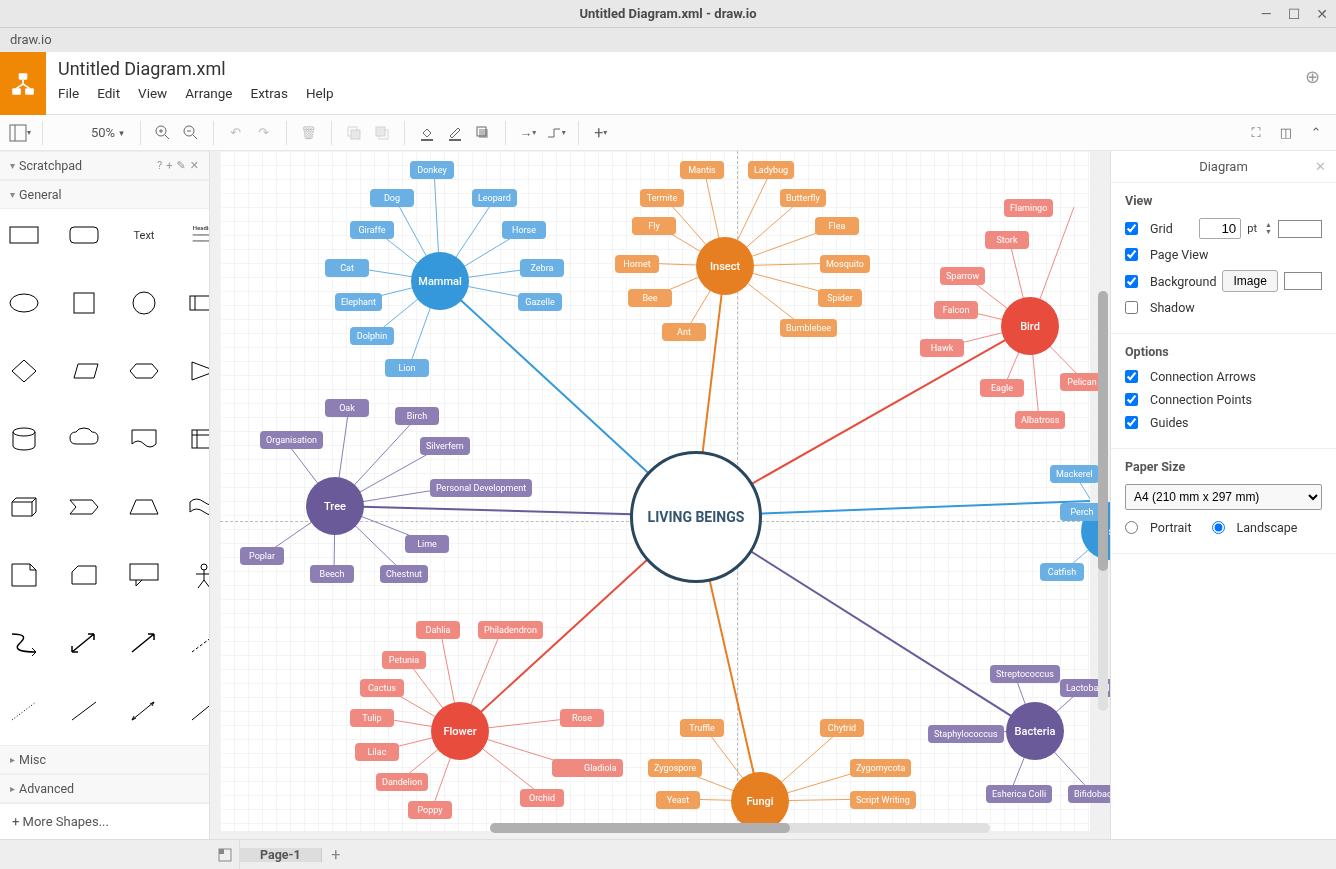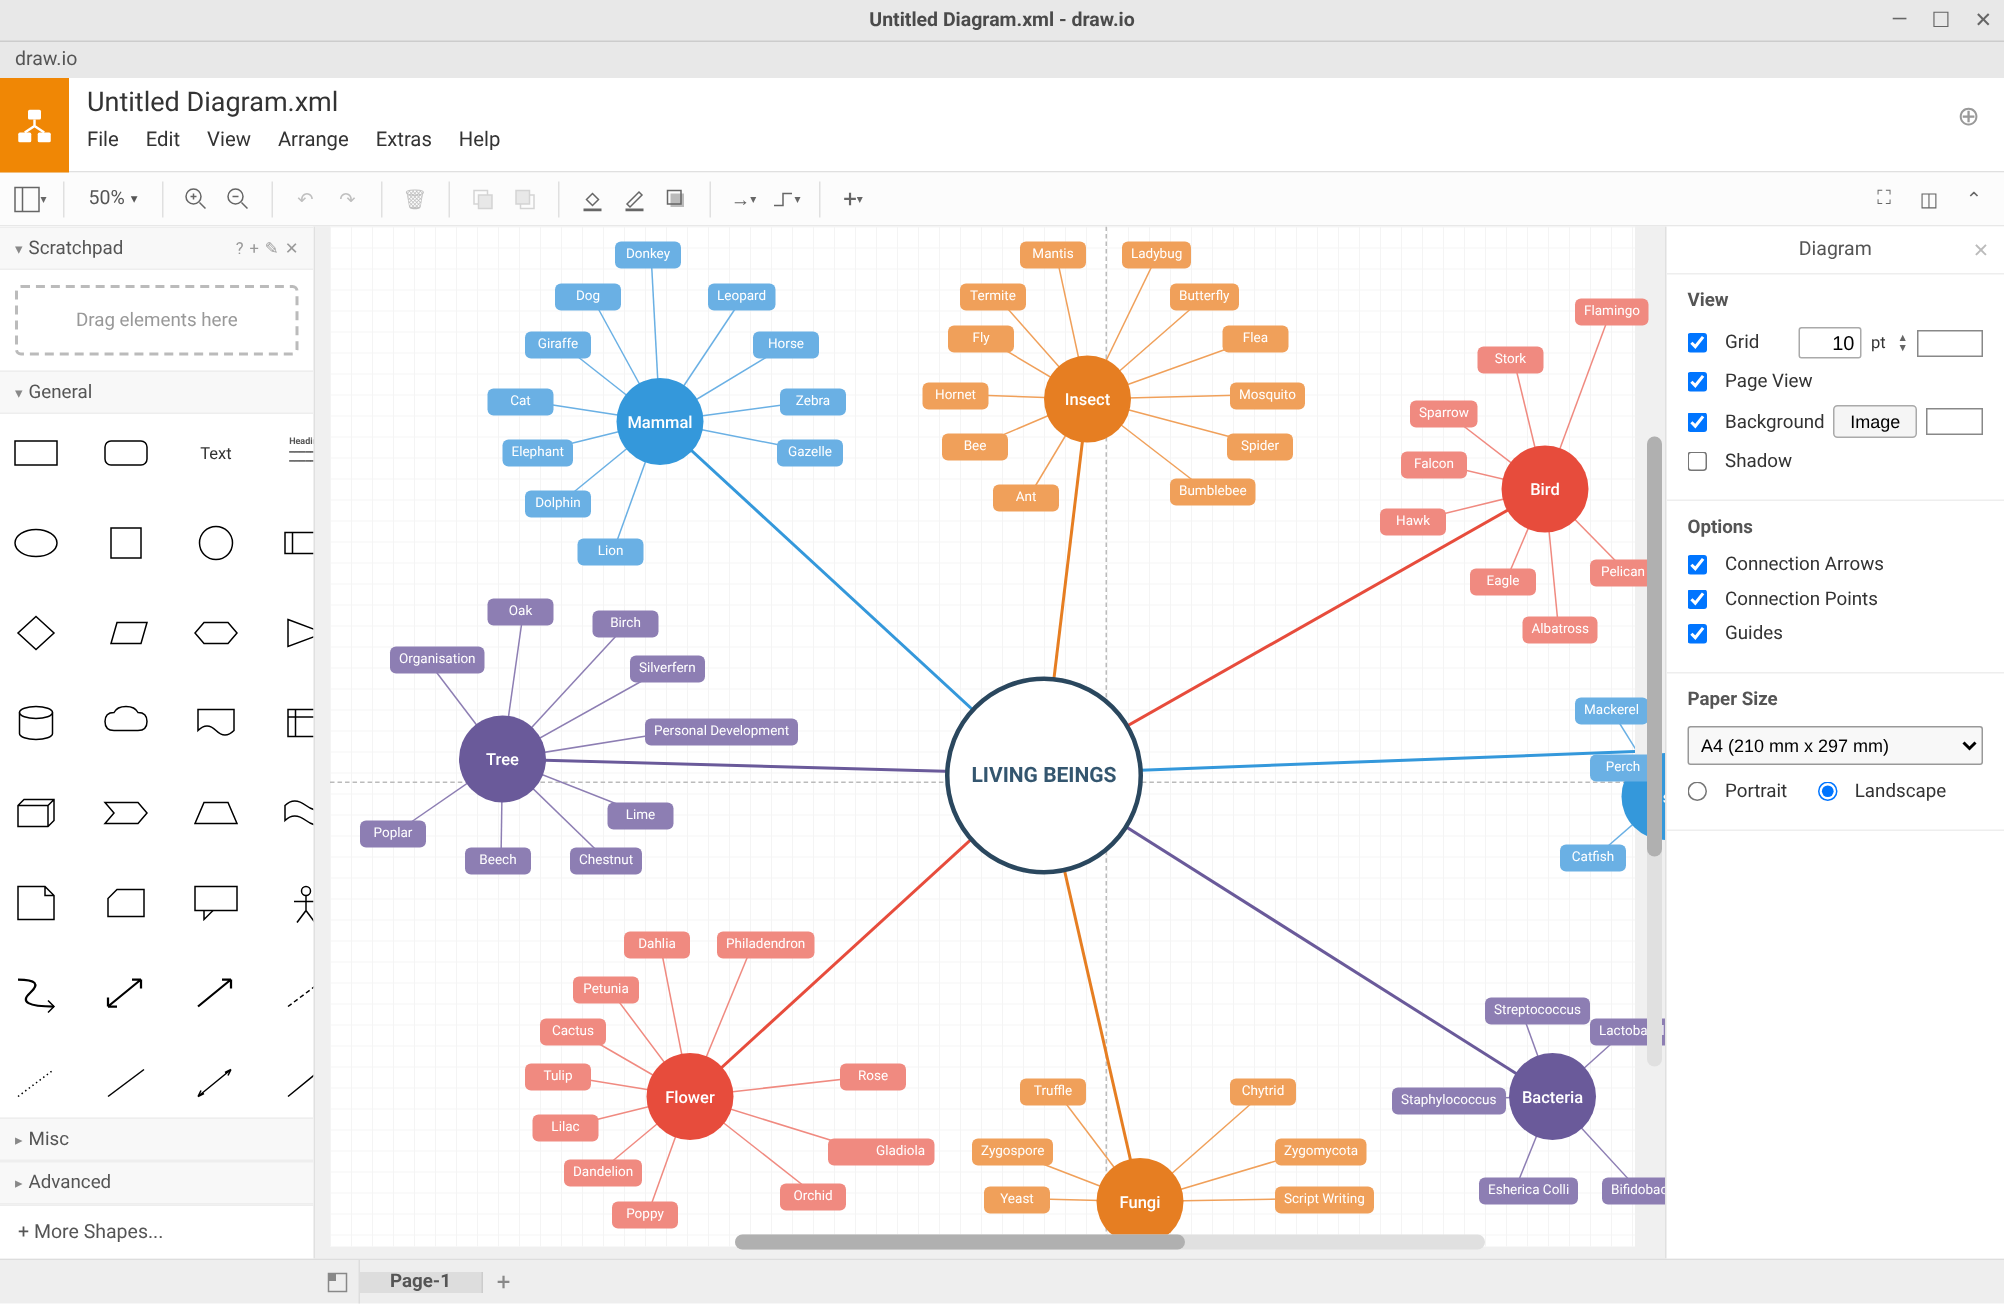--- a/index.html
+++ b/index.html
@@ -21,21 +21,21 @@
 .title-menu-col { display: flex; flex-direction: column; padding: 6px 12px 0 12px; flex: 1; }
 .doc-title { font-size: 18px; color: #333; margin-bottom: 6px; }
 .menu-items { display: flex; gap: 18px; font-size: 13.5px; color: #333; }
 .menu-items span { cursor: pointer; }
 .globe { padding: 14px 16px; color: #999; font-size: 18px; }
 
 
 .toolbar { height: 36px; background: #fcfcfc; border-bottom: 1px solid #e8e8e8; display: flex; align-items: center; padding: 0 8px; gap: 4px; }
 .tb-btn { width: 24px; height: 24px; display: flex; align-items: center; justify-content: center; color: #666; cursor: pointer; border-radius: 2px; }
 .tb-sep { width: 1px; height: 24px; background: #e0e0e0; margin: 0 6px; }
-.zoom-box { display: flex; align-items: center; gap: 4px; padding: 0 6px; color: #555; font-size: 13px; }
+.zoom-box { display: flex; align-items: center; gap: 4px; padding: 0 6px; color: #555; font-size: 13px; margin-left: 32px; }
 .tb-right { margin-left: auto; display: flex; gap: 6px; }
 
 
 .main { display: flex; height: calc(869px - 28px - 24px - 63px - 36px - 30px); }
 
 
 .sidebar { width: 210px; background: #fff; border-right: 1px solid #e0e0e0; display: flex; flex-direction: column; overflow: hidden; }
 .search-row { padding: 8px; position: relative; }
 .search-row input { width: 100%; padding: 5px 26px 5px 8px; border: 1px solid #ccc; border-radius: 4px; font-size: 13px; }
 .search-row .search-icon { position: absolute; right: 16px; top: 14px; color: #888; font-size: 14px; }
@@ -221,23 +221,20 @@
     <div class="sb-section-header">
       <span class="caret">▾</span>
       <span>Scratchpad</span>
       <span class="sp-icons">
         <span>?</span>
         <span>+</span>
         <span>✎</span>
         <span>✕</span>
       </span>
     </div>
-    <div class="scratchpad-body">
-      <div class="scratchpad-drop">Drag elements here</div>
-    </div>
     <div class="sb-section-header">
       <span class="caret">▾</span>
       <span>General</span>
     </div>
     <div class="shapes-body">
       <div class="shape-cell">
           <svg>
             <rect x="4" y="7" width="28" height="16" fill="none" stroke="#000"></rect>
           </svg>
         </div>
@@ -491,21 +488,21 @@
             <line x1="810" y1="175" x2="854" y2="56" stroke="#f08a80" stroke-width="1"></line>
             <line x1="810" y1="175" x2="789" y2="88" stroke="#f08a80" stroke-width="1"></line>
             <line x1="810" y1="175" x2="744" y2="124" stroke="#f08a80" stroke-width="1"></line>
             <line x1="810" y1="175" x2="738" y2="158" stroke="#f08a80" stroke-width="1"></line>
             <line x1="810" y1="175" x2="724" y2="196" stroke="#f08a80" stroke-width="1"></line>
             <line x1="810" y1="175" x2="784" y2="236" stroke="#f08a80" stroke-width="1"></line>
             <line x1="810" y1="175" x2="864" y2="230" stroke="#f08a80" stroke-width="1"></line>
             <line x1="810" y1="175" x2="819" y2="268" stroke="#f08a80" stroke-width="1"></line>
           </svg>
           <div class="circle-node cat-node" style="left: 781px; top: 146px; background: rgb(231, 76, 60);">Bird</div>
-          <div class="leaf-node" style="left: 830px; top: 48px; background: rgb(240, 138, 128);">Flamingo</div>
+          <div class="leaf-node" style="left: 784px; top: 48px; background: rgb(240, 138, 128);">Flamingo</div>
           <div class="leaf-node" style="left: 765px; top: 80px; background: rgb(240, 138, 128);">Stork</div>
           <div class="leaf-node" style="left: 720px; top: 116px; background: rgb(240, 138, 128);">Sparrow</div>
           <div class="leaf-node" style="left: 714px; top: 150px; background: rgb(240, 138, 128);">Falcon</div>
           <div class="leaf-node" style="left: 700px; top: 188px; background: rgb(240, 138, 128);">Hawk</div>
           <div class="leaf-node" style="left: 760px; top: 228px; background: rgb(240, 138, 128);">Eagle</div>
           <div class="leaf-node" style="left: 840px; top: 222px; background: rgb(240, 138, 128);">Pelican</div>
           <div class="leaf-node" style="left: 795px; top: 260px; background: rgb(240, 138, 128);">Albatross</div>
         </div>
       <div id="c-tree">
           <svg class="line" style="left:0;top:0;" width="870" height="680">

